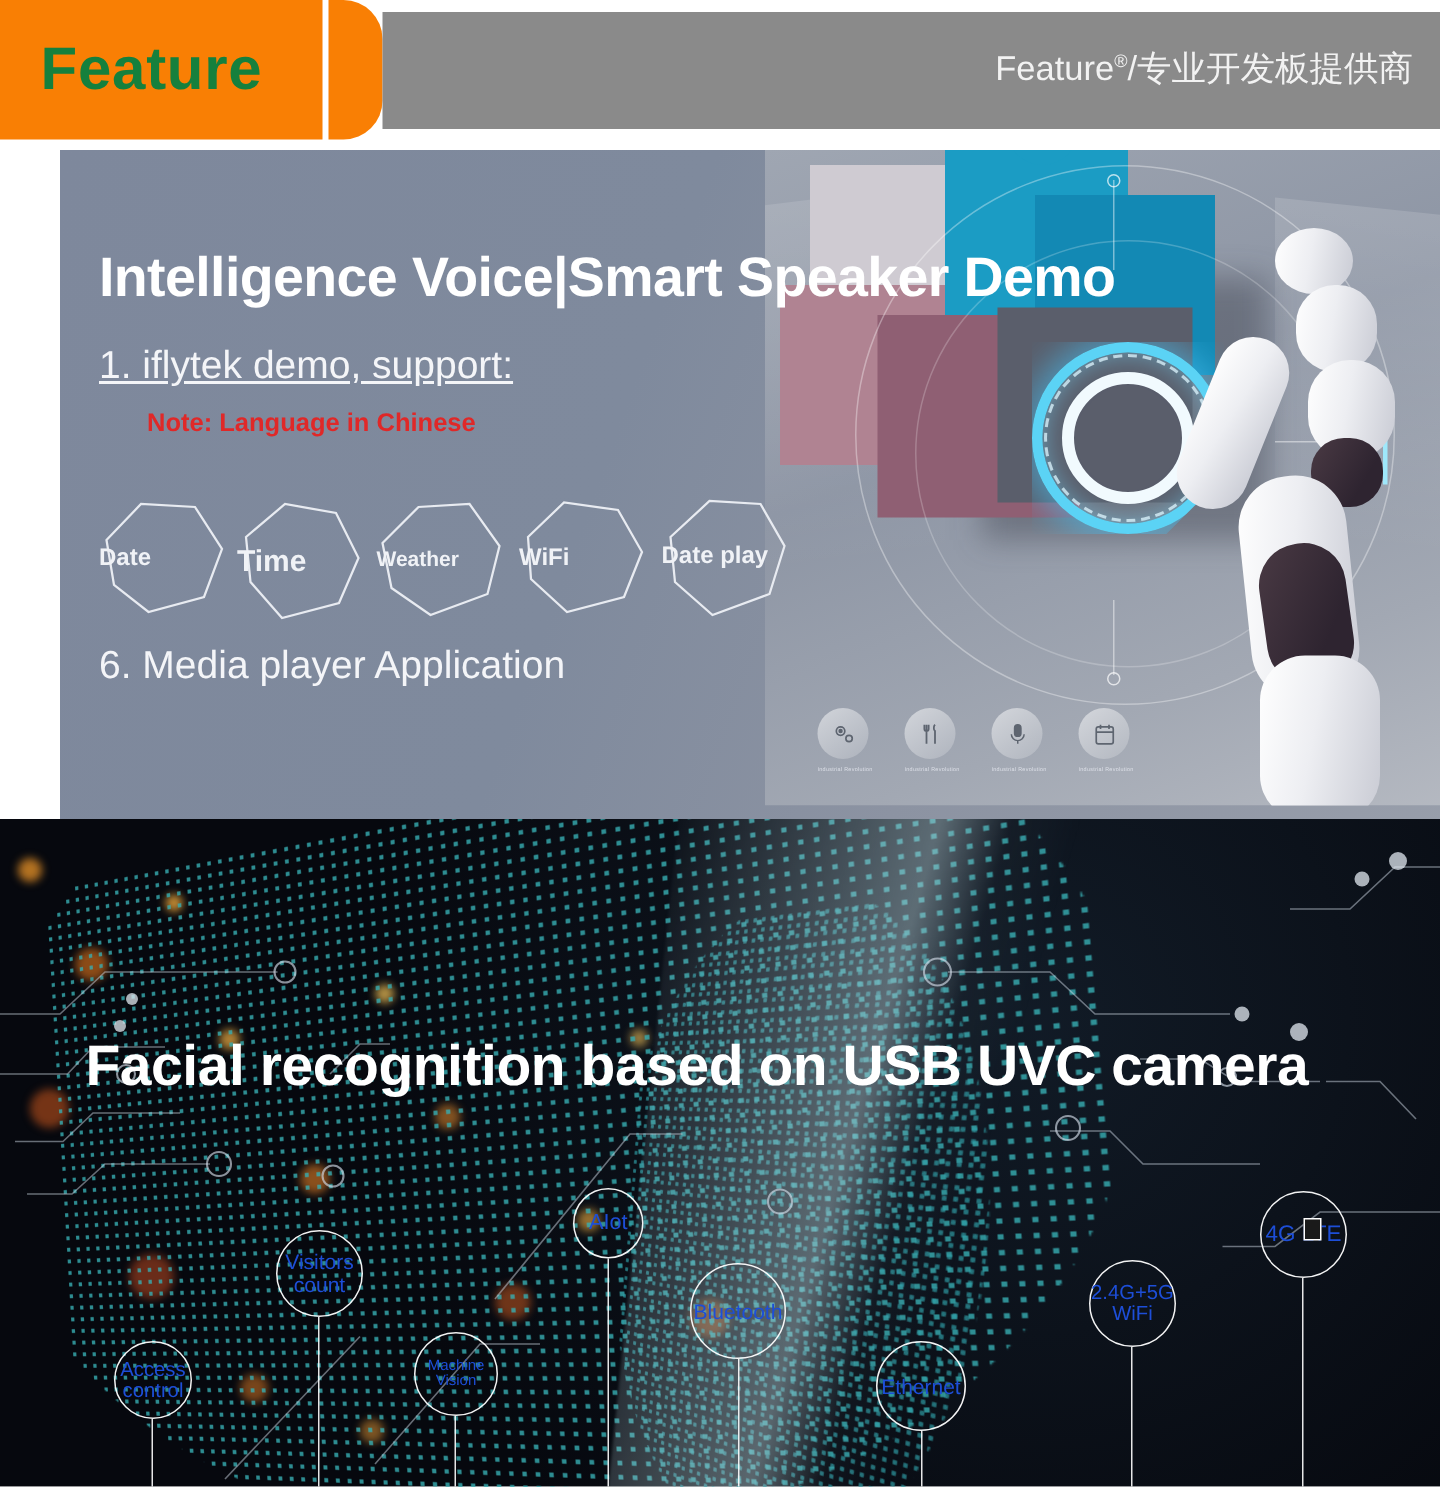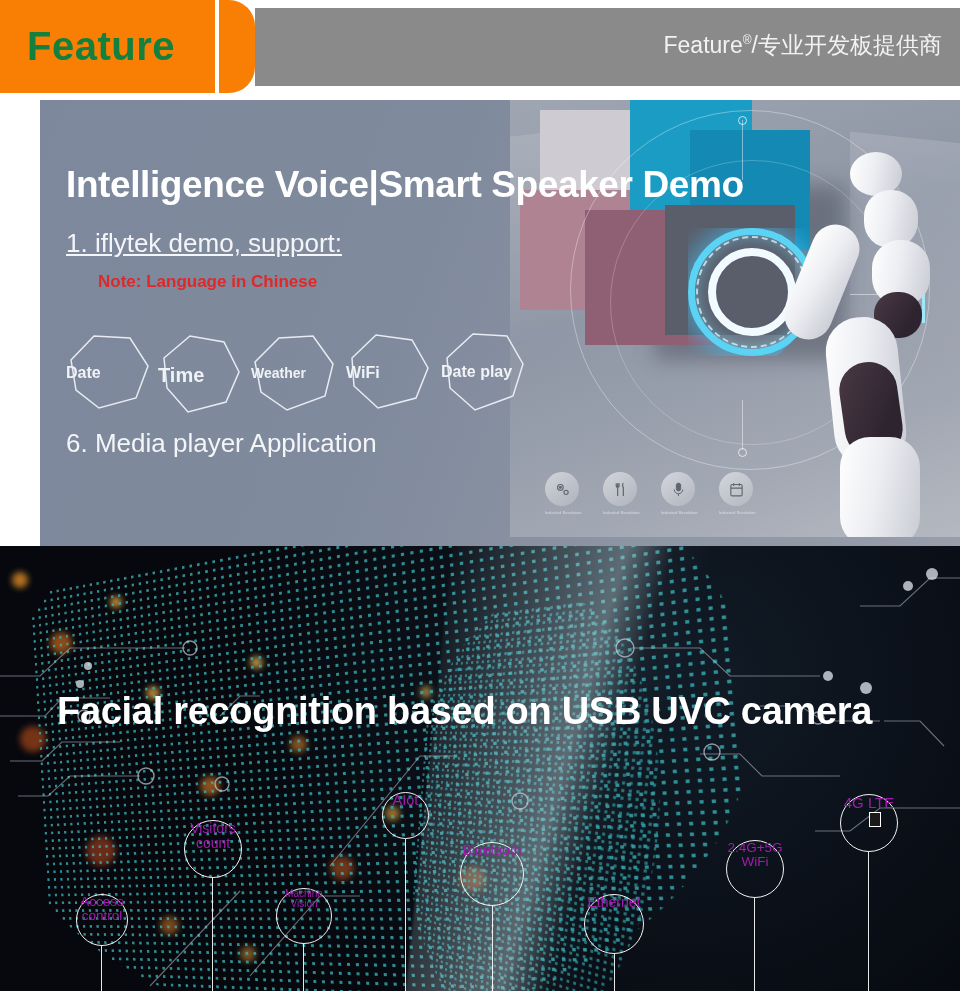--- a/index.html
+++ b/index.html
@@ -177,22 +177,22 @@
 
   .s2-title {
     position:absolute; left:57px; top:690px;
     font-size:38px; font-weight:bold; color:#FFFFFF;
     white-space:nowrap; letter-spacing:-0.3px; z-index:6;
   }
   .pin { position:absolute; z-index:6; }
   .pin-circ {
     position:absolute; border-radius:50%;
     border:1.4px solid rgba(255,255,255,.95);
-    display:flex; justify-content:center;
-    text-align:center; color:#a21caf; line-height:1.04;
+    display:flex; align-items:center; justify-content:center;
+    text-align:center; color:#1d4ed8; line-height:1.04;
   }
   .pin-stem {
     position:absolute; width:1.3px; background:rgba(255,255,255,.9);
   }
   .lte-box {
     position:absolute; width:12px; height:15px;
     border:1.6px solid #FFFFFF; background:#1A1A1A;
   }
 </style>
 </head>

